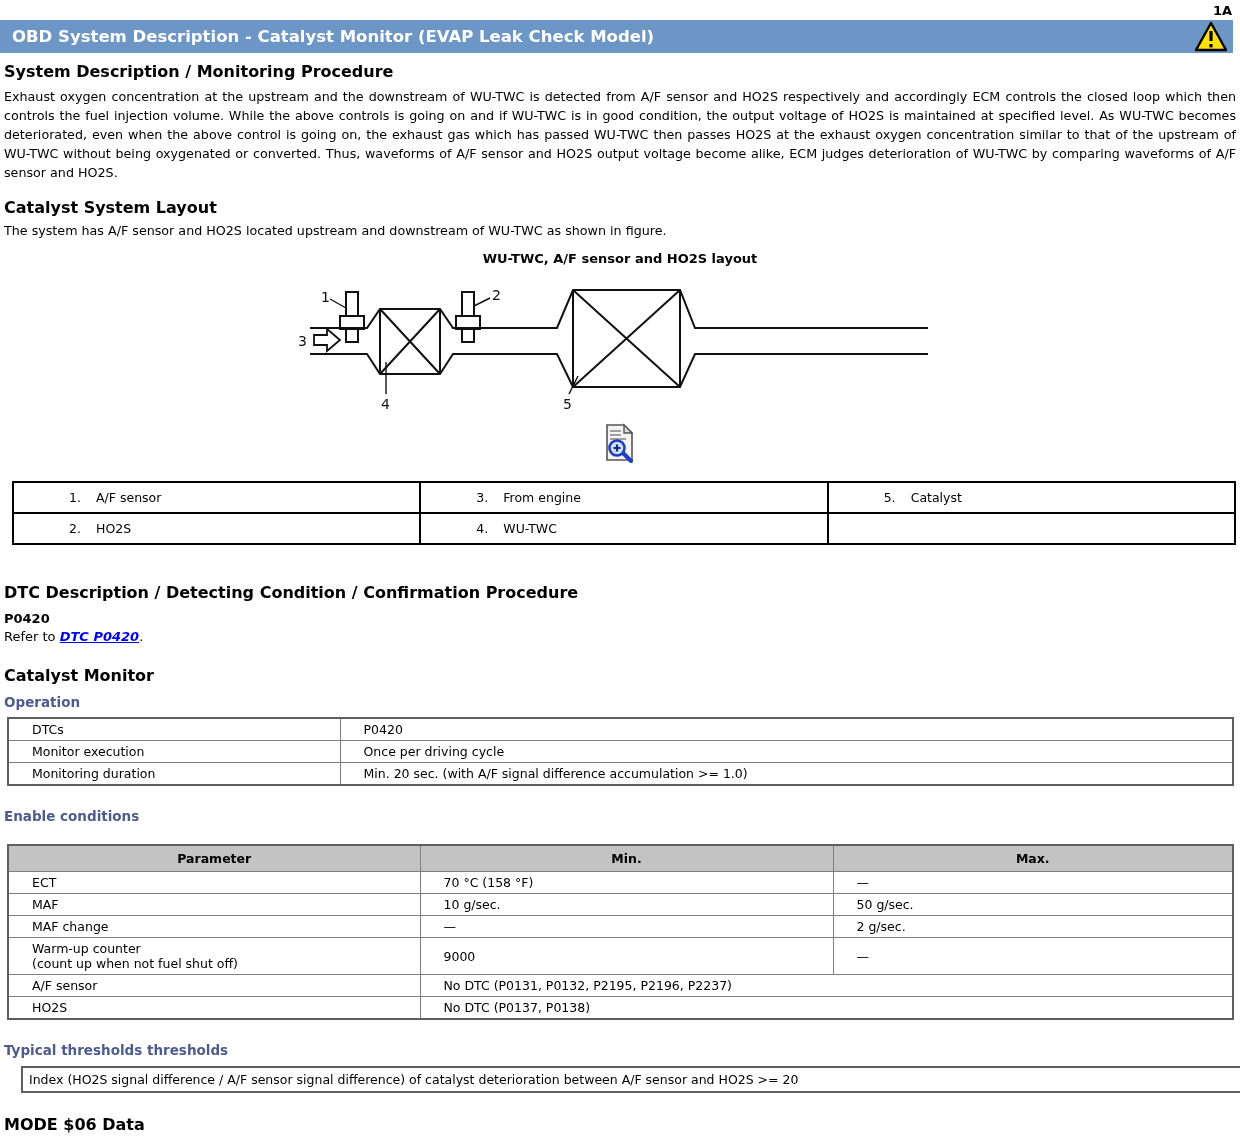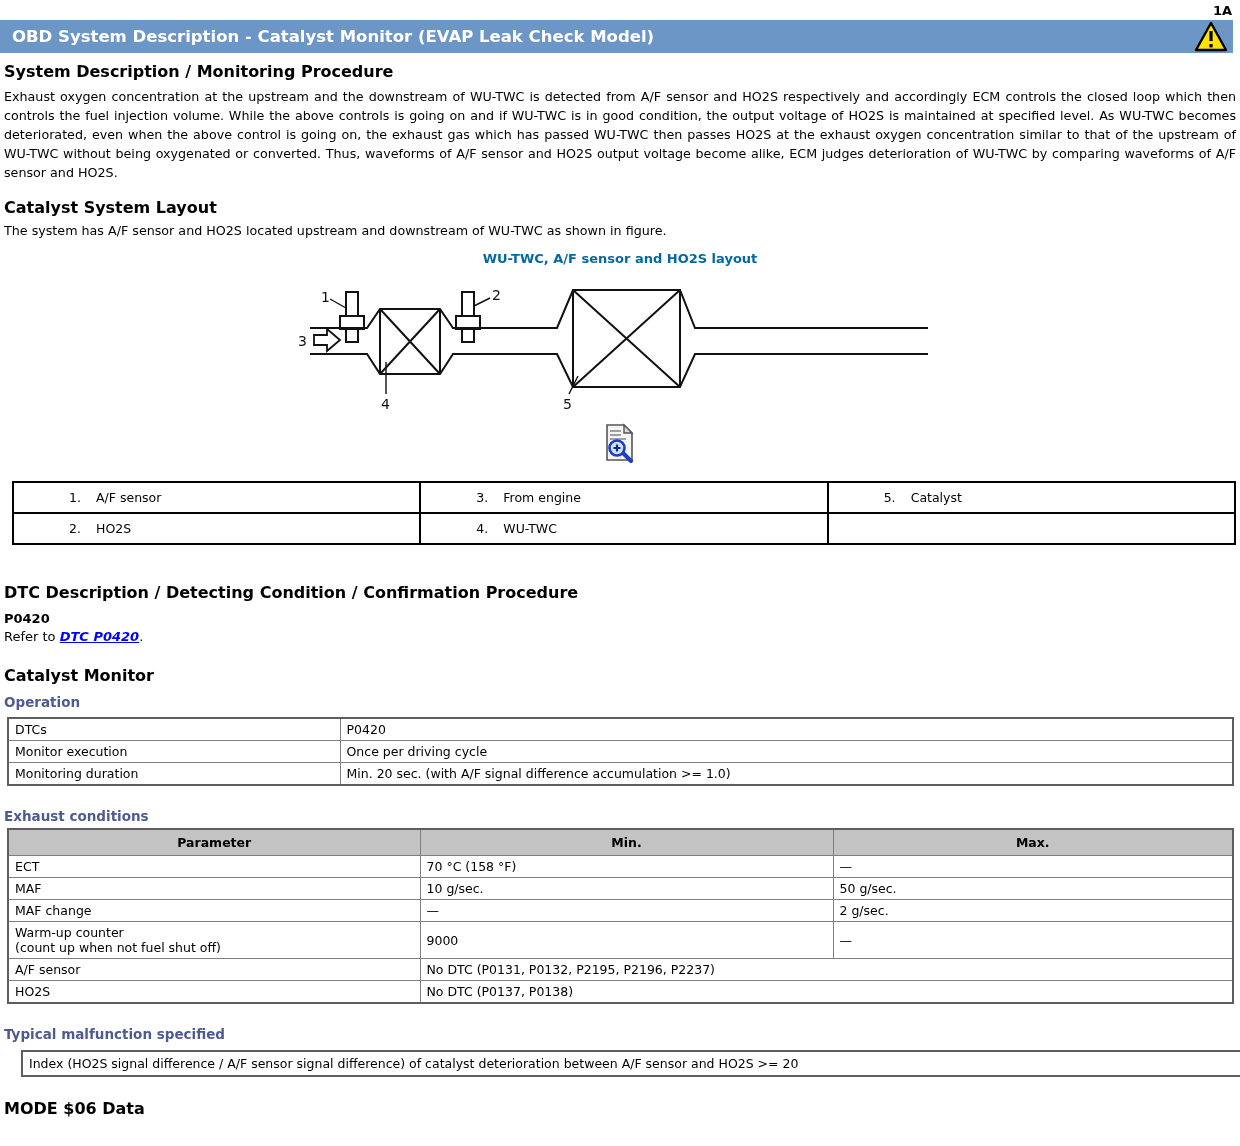--- a/index.html
+++ b/index.html
@@ -10,32 +10,32 @@
   }
   .corner{height:20px;text-align:right;font-weight:bold;font-size:13px;padding:3px 8px 0 0;box-sizing:border-box;}
   .titlebar{position:relative;height:33px;background:#6C96C6;width:1233px;}
   .titlebar .t{color:#fff;font-weight:bold;font-size:16.5px;line-height:33px;padding-left:12px;white-space:nowrap;}
   .warn-wrap{position:absolute;right:5px;top:1px;width:34px;height:31px;}
   .content{padding:0 4px;}
   .sec-h{color:#000000;font-size:16px;font-weight:bold;line-height:19px;}
   .sub-h{color:#4E5B91;font-size:13.5px;font-weight:bold;line-height:16px;}
   .para{font-size:12.7px;line-height:19px;text-align:justify;margin-top:6px;}
   .line{font-size:12.7px;line-height:17px;margin-top:5px;}
-  .fig-caption{margin-top:12px;text-align:center;font-weight:bold;font-size:13px;color:#0369a1;}
+  .fig-caption{margin-top:12px;text-align:center;font-weight:bold;font-size:13px;color:#000000;}
   .fig-wrap{width:680px;margin:6px auto 0 auto;}
   .zoom-wrap{text-align:center;margin-top:2px;height:42px;}
   .zoom-wrap svg{cursor:pointer;}
   table{border-collapse:collapse;}
   .legend-table{margin:16px 10px 0 8px;width:1224px;font-size:12.5px;table-layout:fixed;}
   .legend-table td{border:2px solid #000;height:29px;padding:0 0 0 55px;}
   .legend-num{display:inline-block;width:27px;}
   .gray-table{margin:7px 0 0 3px;width:1227px;font-size:12.5px;border:2px solid #5E5E5E;table-layout:fixed;}
-  .gray-table td,.gray-table th{border:1px solid #7F7F7F;padding:3px 6px;text-align:left;vertical-align:middle;}
+  .gray-table td,.gray-table th{border:1px solid #7F7F7F;padding:3px 23px;text-align:left;vertical-align:middle;}
   .gray-table th{background:#C3C3C3;text-align:center;font-weight:bold;font-size:12.5px;padding:5px 4px;}
-  .mt38{margin-top:38px;} .mt22{margin-top:22px;} .mt16{margin-top:16px;} .mt9{margin-top:9px;} .mt8{margin-top:4px;}
+  .mt38{margin-top:38px;} .mt22{margin-top:22px;} .mt16{margin-top:16px;} .mt9{margin-top:9px;} .mt8{margin-top:20px;}
   .code-line{font-weight:bold;font-size:13px;margin-top:9px;}
   .refer-line{font-size:13px;margin-top:3px;}
   .refer-line a{color:#0000FF;font-weight:bold;font-style:italic;text-decoration:underline;cursor:pointer;}
   .thr-box{margin:8px 0 0 17px;width:1213px;border:2px solid #5E5E5E;padding:4px 6px;font-size:12.5px;}
   .fig-wrap svg text{font-size:14px;fill:#111;}
 </style>
 </head>
 <body>
 
 <div class="corner">1A</div>
@@ -158,21 +158,21 @@
       <td>Monitor execution</td>
       <td>Once per driving cycle</td>
     </tr>
     <tr>
       <td>Monitoring duration</td>
       <td>Min. 20 sec. (with A/F signal difference accumulation &gt;= 1.0)</td>
     </tr>
   </tbody>
     </table>
 
-  <div class="sub-h mt22">Exhaust conditions</div>
+  <div class="sub-h mt22">Enable conditions</div>
 
   <table class="gray-table mt8">
     <colgroup>
         <col style="width:412px">
         <col style="width:413px">
         <col>
       </colgroup>
     <tbody>
         <tr>
       <th>Parameter</th>
@@ -206,18 +206,18 @@
       <td>A/F sensor</td>
       <td colspan="2">No DTC (P0131, P0132, P2195, P2196, P2237)</td>
     </tr>
     <tr>
       <td>HO2S</td>
       <td colspan="2">No DTC (P0137, P0138)</td>
     </tr>
   </tbody>
     </table>
 
-  <div class="sub-h mt22">Typical malfunction specified</div>
+  <div class="sub-h mt22">Typical thresholds thresholds</div>
   <div class="thr-box">Index (HO2S signal difference / A/F sensor signal difference) of catalyst deterioration between A/F sensor and HO2S &gt;= 20</div>
 
   <div class="sec-h mt22">MODE $06 Data</div>
 
 </div>
 
 </body></html>

